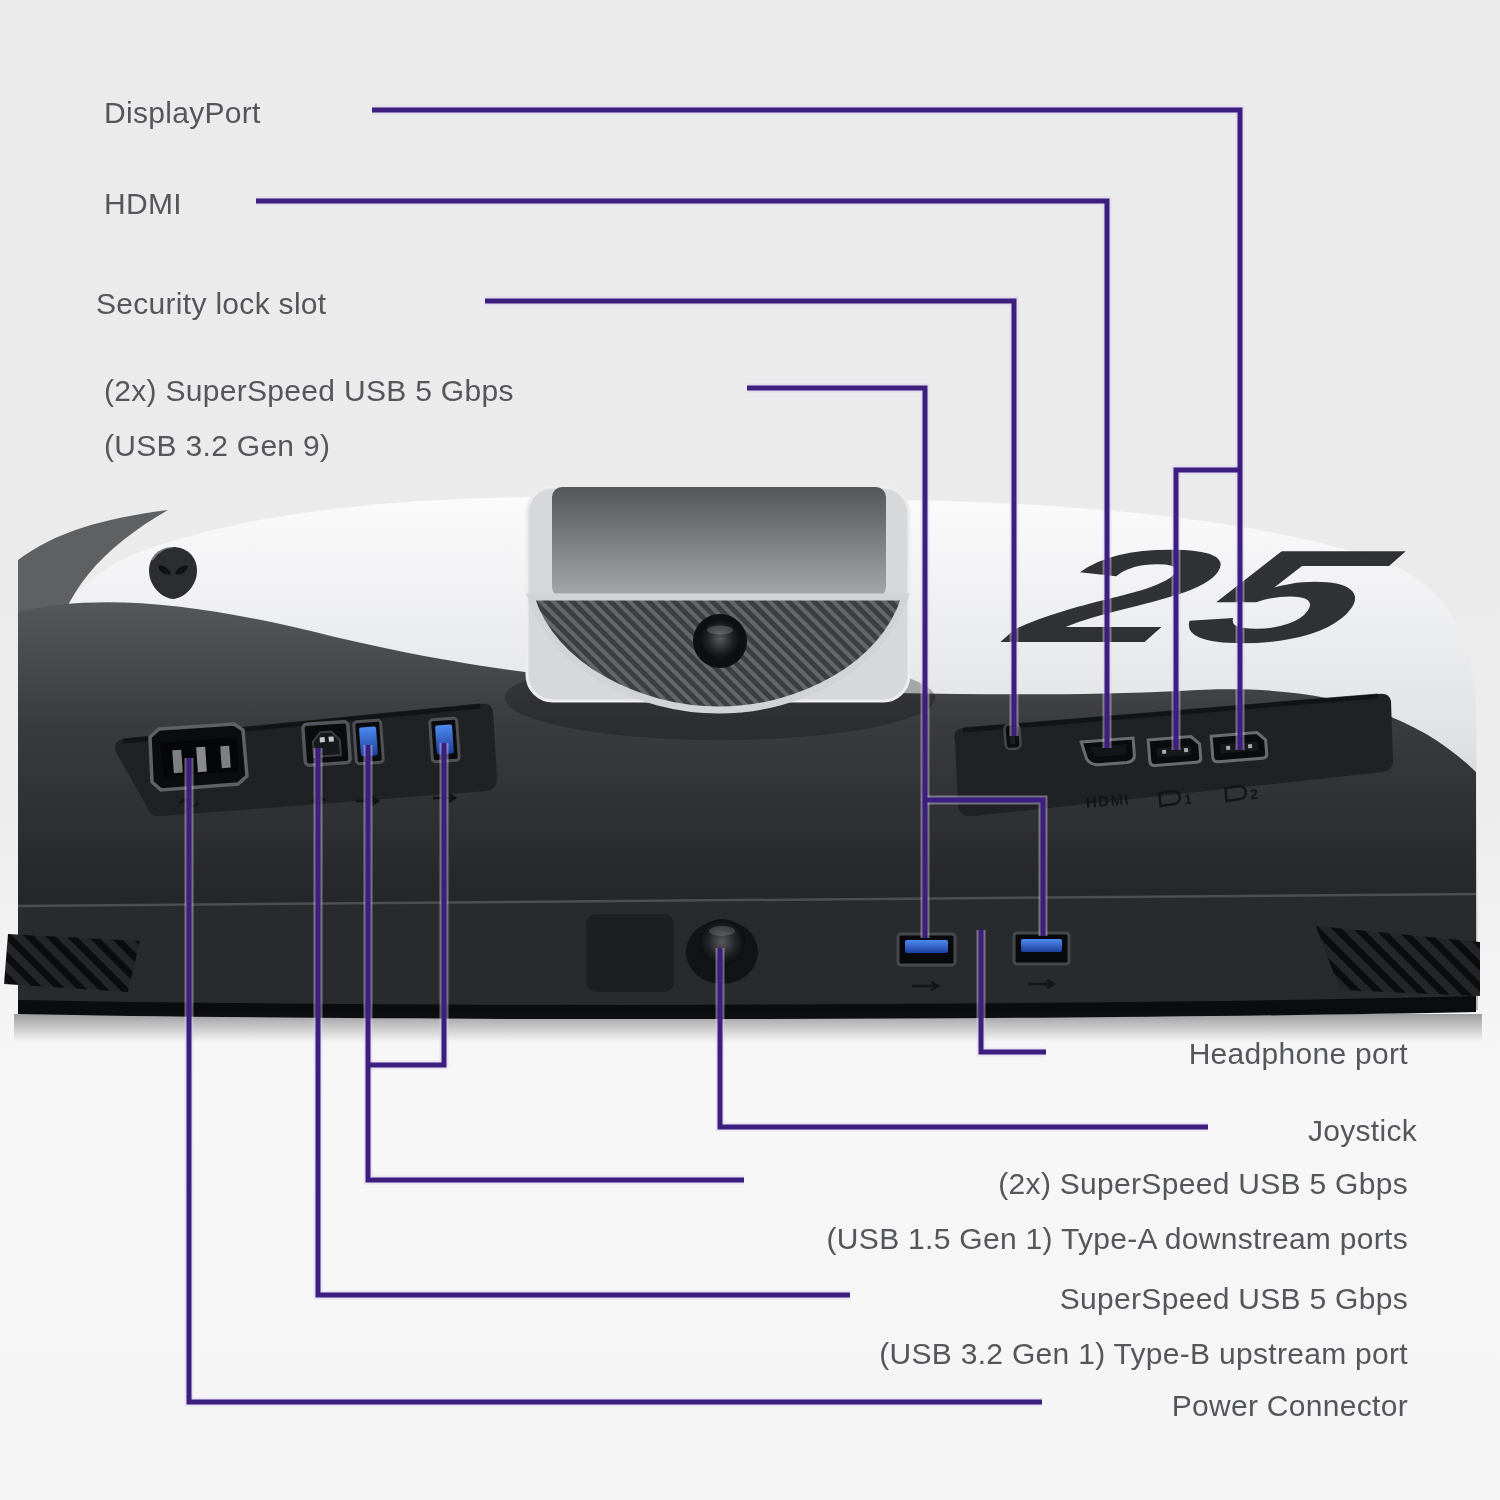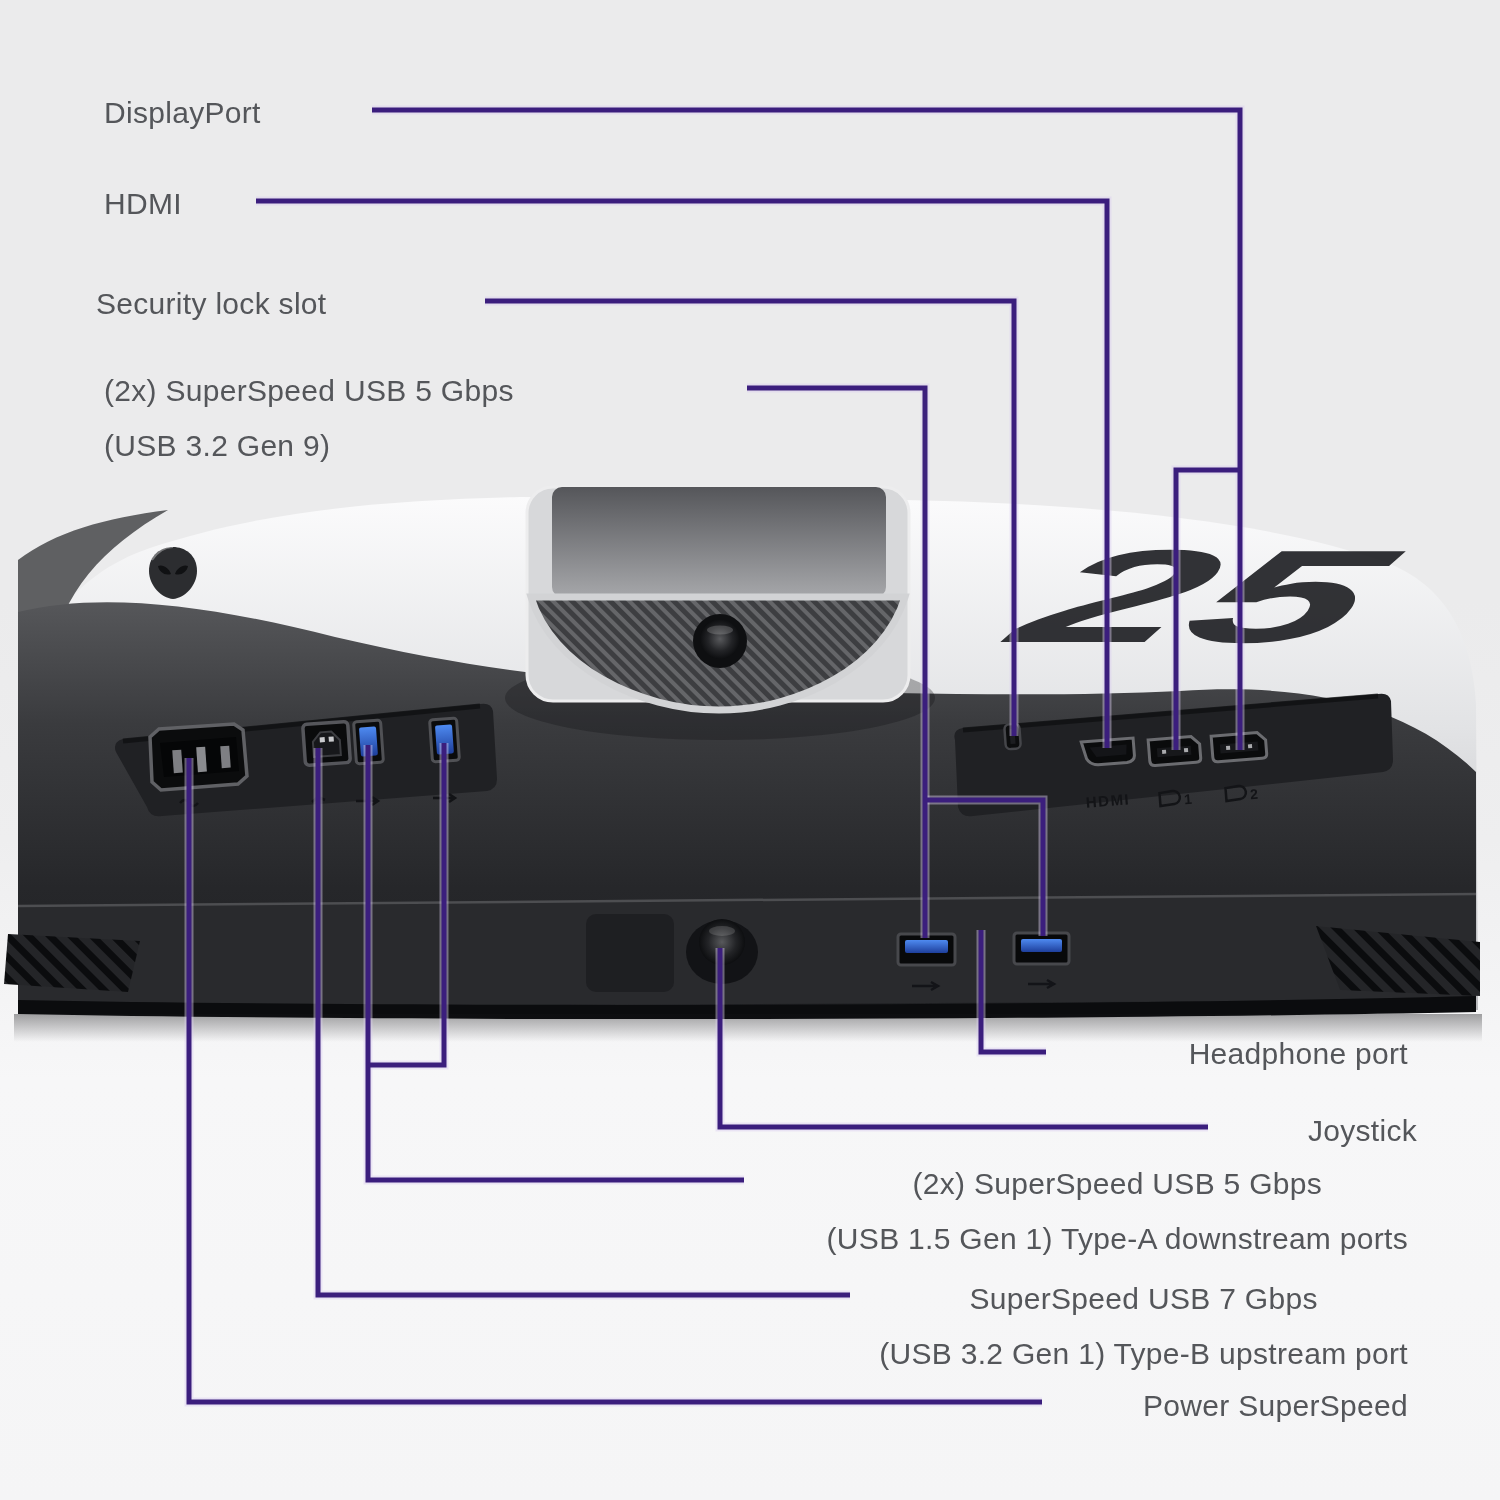--- a/index.html
+++ b/index.html
@@ -7,21 +7,21 @@
     position:relative;width:1500px;height:1500px;overflow:hidden;
     background:linear-gradient(180deg,#ebebec 0%,#ebebec 40%,#eeeeef 56%,#f7f7f8 72%,#f5f5f6 100%);
     font-family:"Liberation Sans",sans-serif;
   }
   .stage svg{position:absolute;left:0;top:0;}
   .callout-label{
     position:absolute;color:var(--label-color,#54565a);
     font-size:30px;line-height:52px;letter-spacing:.3px;white-space:nowrap;
   }
   .two-line{line-height:55px;}
-  .align-right{text-align:center;}
+  .align-right{text-align:right;}
   .halo polyline{fill:none;stroke:#d9cdef;stroke-width:9;opacity:.45;}
   .lines polyline{fill:none;stroke:var(--line-color,#3b1e7d);stroke-width:5;stroke-linejoin:miter;stroke-linecap:butt;}
 </style>
 </head>
 <body>
 
 <div class="stage">
 
   <svg width="1500" height="1500" viewBox="0 0 1500 1500">
     <defs>
@@ -223,18 +223,18 @@
     <div>(2x) SuperSpeed USB 5 Gbps</div>
     <div>(USB 3.2 Gen 9)</div>
   </div>
   <div class="callout-label align-right" style="right:92px;top:1028px">Headphone port</div>
   <div class="callout-label align-right" style="right:83px;top:1105px">Joystick</div>
   <div class="callout-label two-line align-right" style="right:92px;top:1156px">
     <div>(2x) SuperSpeed USB 5 Gbps</div>
     <div>(USB 1.5 Gen 1) Type-A downstream ports</div>
   </div>
   <div class="callout-label two-line align-right" style="right:92px;top:1271px">
-    <div>SuperSpeed USB 7 Gbps</div>
+    <div>SuperSpeed USB 5 Gbps</div>
     <div>(USB 3.2 Gen 1) Type-B upstream port</div>
   </div>
-  <div class="callout-label align-right" style="right:92px;top:1380px">Power SuperSpeed</div>
+  <div class="callout-label align-right" style="right:92px;top:1380px">Power Connector</div>
 
 </div>
 
 </body></html>

